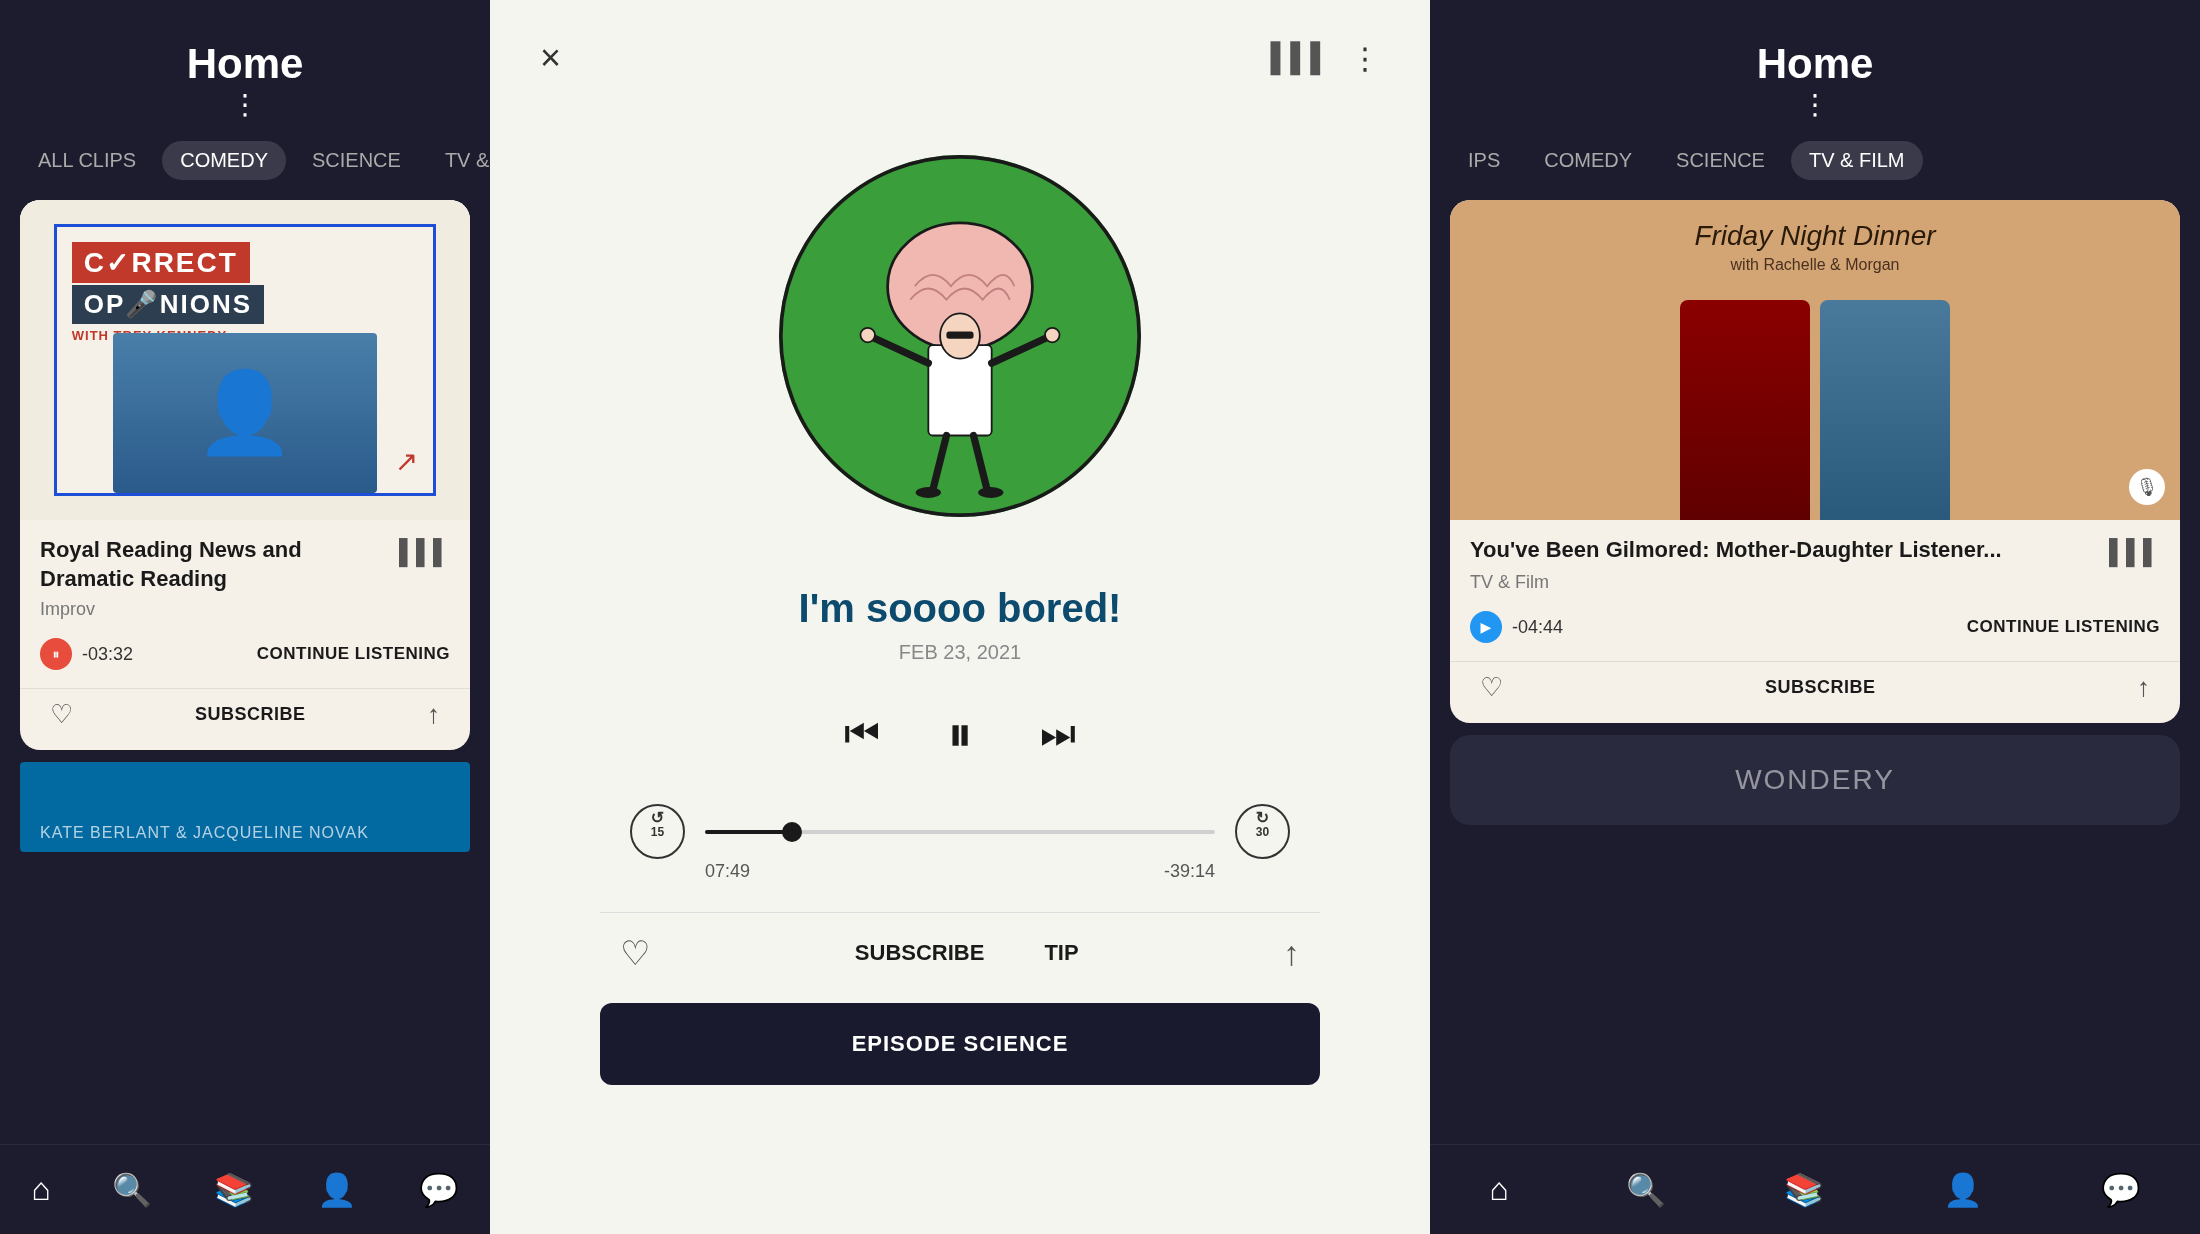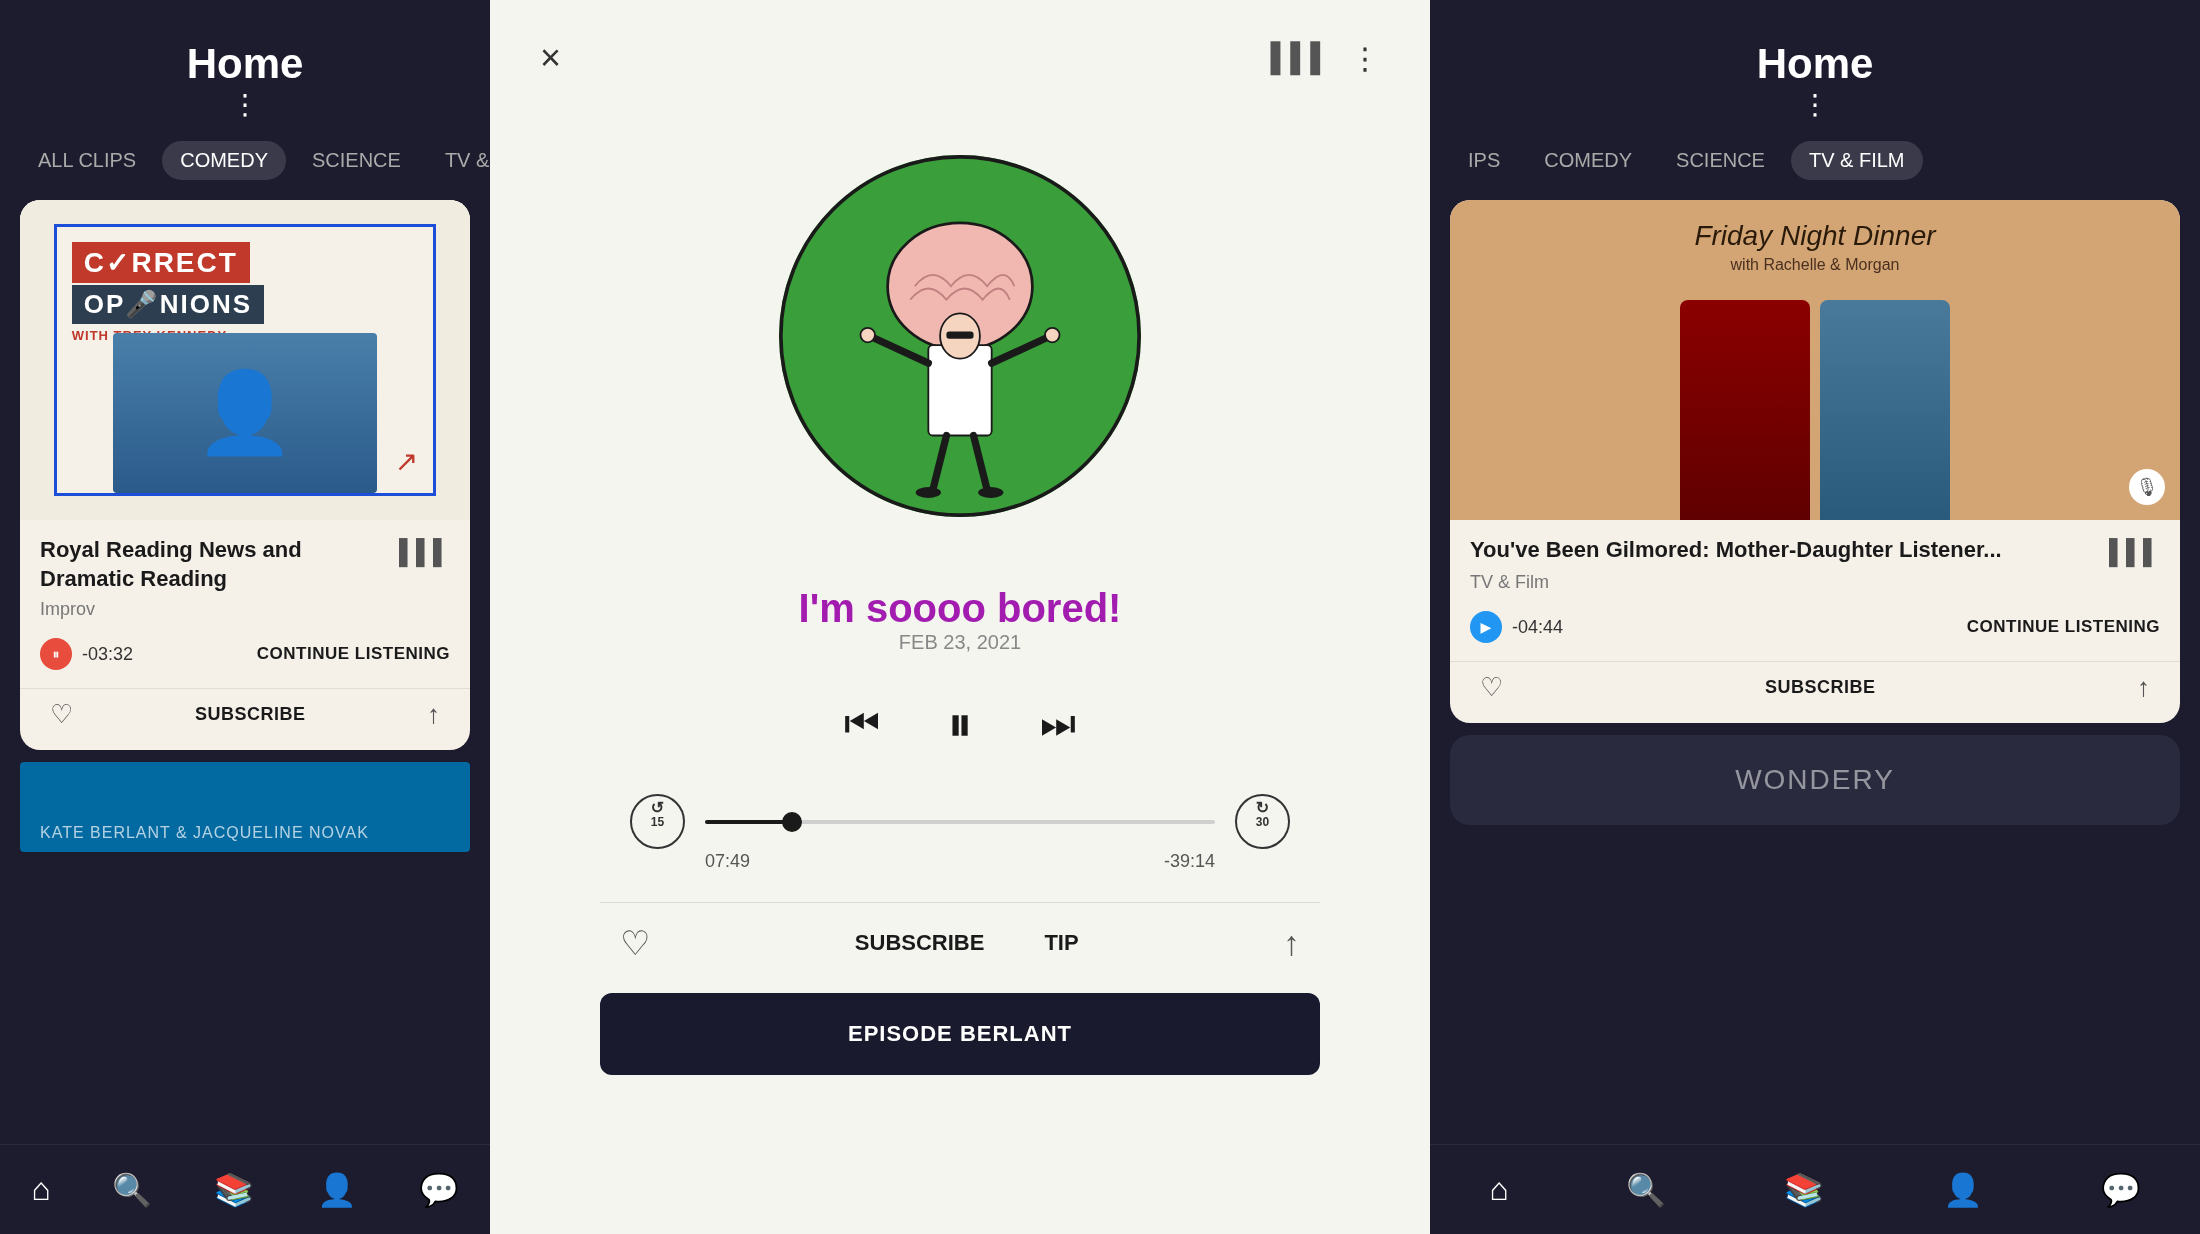--- a/index.html
+++ b/index.html
@@ -383,22 +383,23 @@
       height: 440px;
       display: flex;
       align-items: center;
       justify-content: center;
       margin: 20px 0 30px;
     }
 
     .episode-title {
       font-size: 40px;
       font-weight: 700;
-      color: #a21caf;
+      color: #0c4a6e;
       text-align: center;
+      margin-bottom: 10px;
     }
 
     .episode-date {
       font-size: 20px;
       color: #888;
       margin-bottom: 30px;
     }
 
     
     .player-controls {
@@ -812,21 +813,21 @@
 
   <div class="center-bottom-actions">
     <span class="heart-btn">♡</span>
     <div class="subscribe-tip-row">
       <span class="subscribe-center-btn">SUBSCRIBE</span>
       <span class="tip-btn">TIP</span>
     </div>
     <span class="share-btn">↑</span>
   </div>
 
-  <button class="episode-details-btn">EPISODE BERLANT</button>
+  <button class="episode-details-btn">EPISODE SCIENCE</button>
 </div>
 
 <div class="right-panel">
   <div class="panel-header">
     <span class="panel-title">Home</span>
     <span class="more-icon">⋮</span>
   </div>
 
   <div class="right-filter-tabs filter-tabs">
     <button class="filter-tab inactive">IPS</button>

